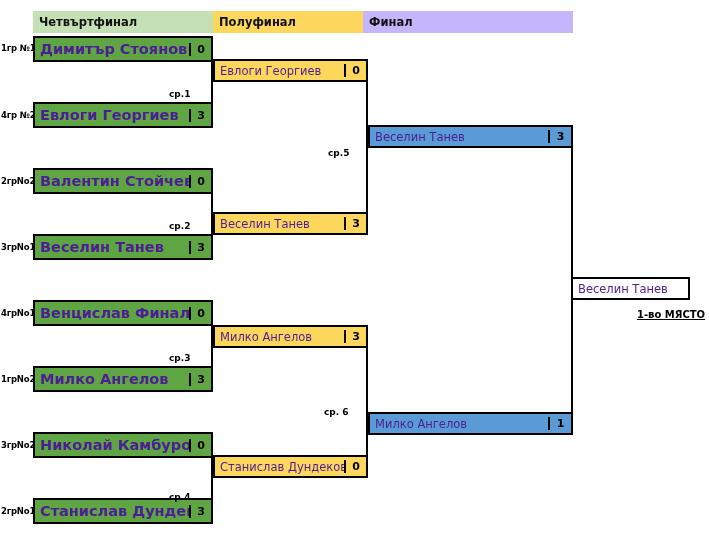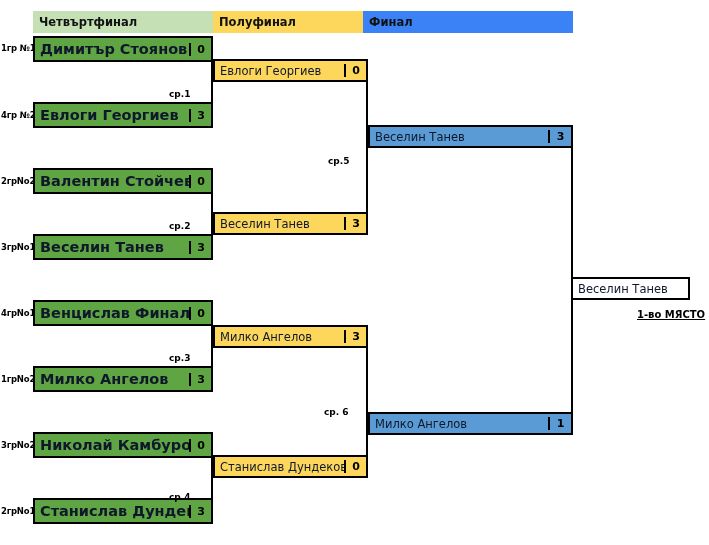--- a/index.html
+++ b/index.html
@@ -25,21 +25,21 @@
     line-height: 22px;
     font-size: 11.5px;
     font-weight: bold;
     color: #111111;
     padding-left: 6px;
     box-sizing: border-box;
     white-space: nowrap;
   }
   .hdr-qf { left: 33px;  top: 11px; width: 180px; background: #C5E0B4; }
   .hdr-sf { left: 213px; top: 11px; width: 150px; background: #FCD75B; }
-  .hdr-f  { left: 363px; top: 11px; width: 210px; background: #3b82f6; }
+  .hdr-f  { left: 363px; top: 11px; width: 210px; background: #c4b5fd; }
 
   
   .seed {
     position: absolute;
     left: 1px;
     width: 31px;
     text-align: right;
     font-size: 8.5px;
     font-weight: bold;
     color: #000000;
@@ -54,21 +54,21 @@
     box-sizing: border-box;
     display: flex;
     align-items: center;
     overflow: hidden;
   }
   .slot .name {
     flex: 1 1 auto;
     padding-left: 5px;
     white-space: nowrap;
     overflow: hidden;
-    color: #0f172a;
+    color: #4c1d95;
   }
   .slot .score {
     flex: 0 0 auto;
     border-left: 2px solid #000000;
     box-sizing: border-box;
     text-align: center;
     font-weight: bold;
     color: #000000;
   }
 
@@ -219,21 +219,21 @@
     <span class="score">3</span>
   </div>
   <div class="slot slot-sf" style="top:455px;">
     <span class="name">Станислав Дундеков</span>
     <span class="score">0</span>
   </div>
 
   <div class="line vline" style="left:366px; top:82px;  height:130px;"></div>
   <div class="line vline" style="left:366px; top:348px; height:107px;"></div>
 
-  <div class="match-no" style="left:328px; top:148px;margin-top:8px;">ср.5</div>
+  <div class="match-no" style="left:328px; top:148px;">ср.5</div>
   <div class="match-no" style="left:324px; top:407px;">ср. 6</div>
 
   <div class="slot slot-f" style="top:125px;">
     <span class="name">Веселин Танев</span>
     <span class="score">3</span>
   </div>
   <div class="slot slot-f" style="top:412px;">
     <span class="name">Милко Ангелов</span>
     <span class="score">1</span>
   </div>

